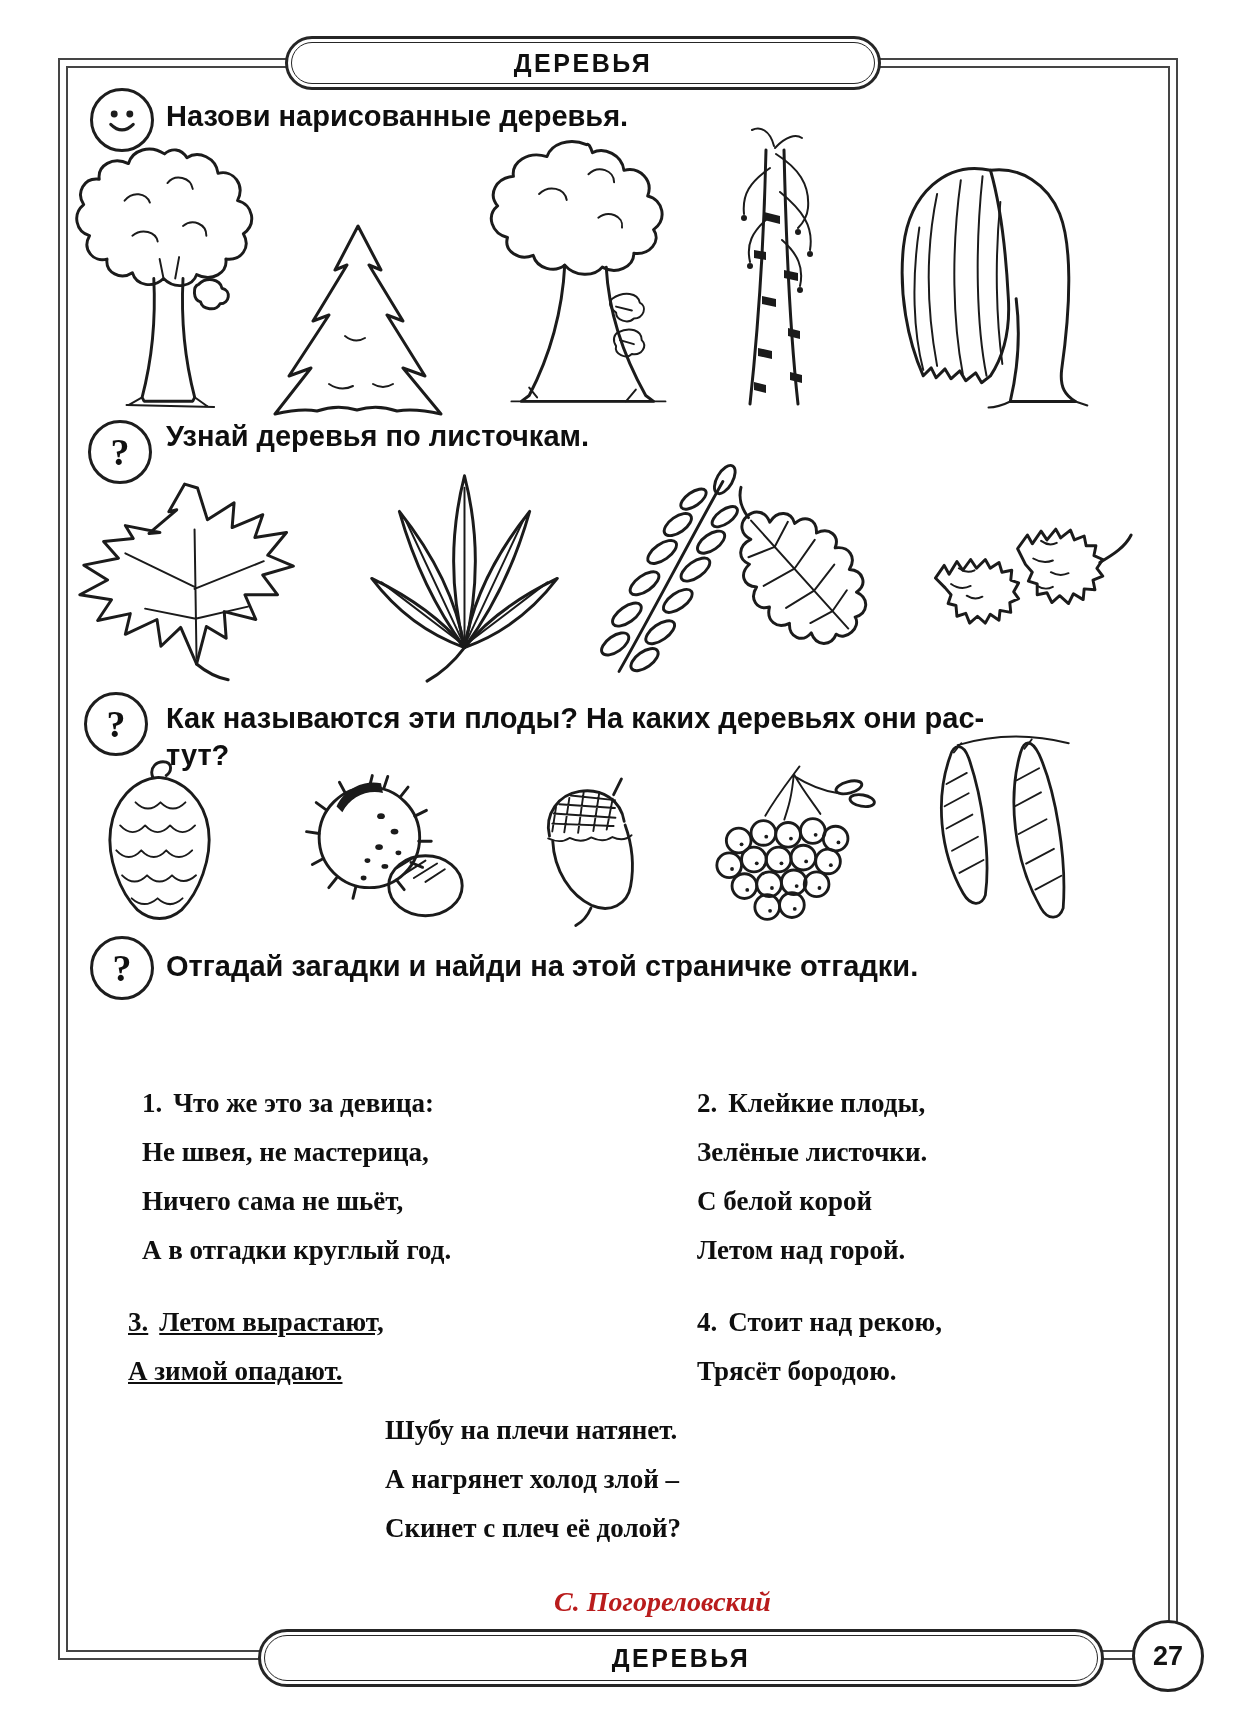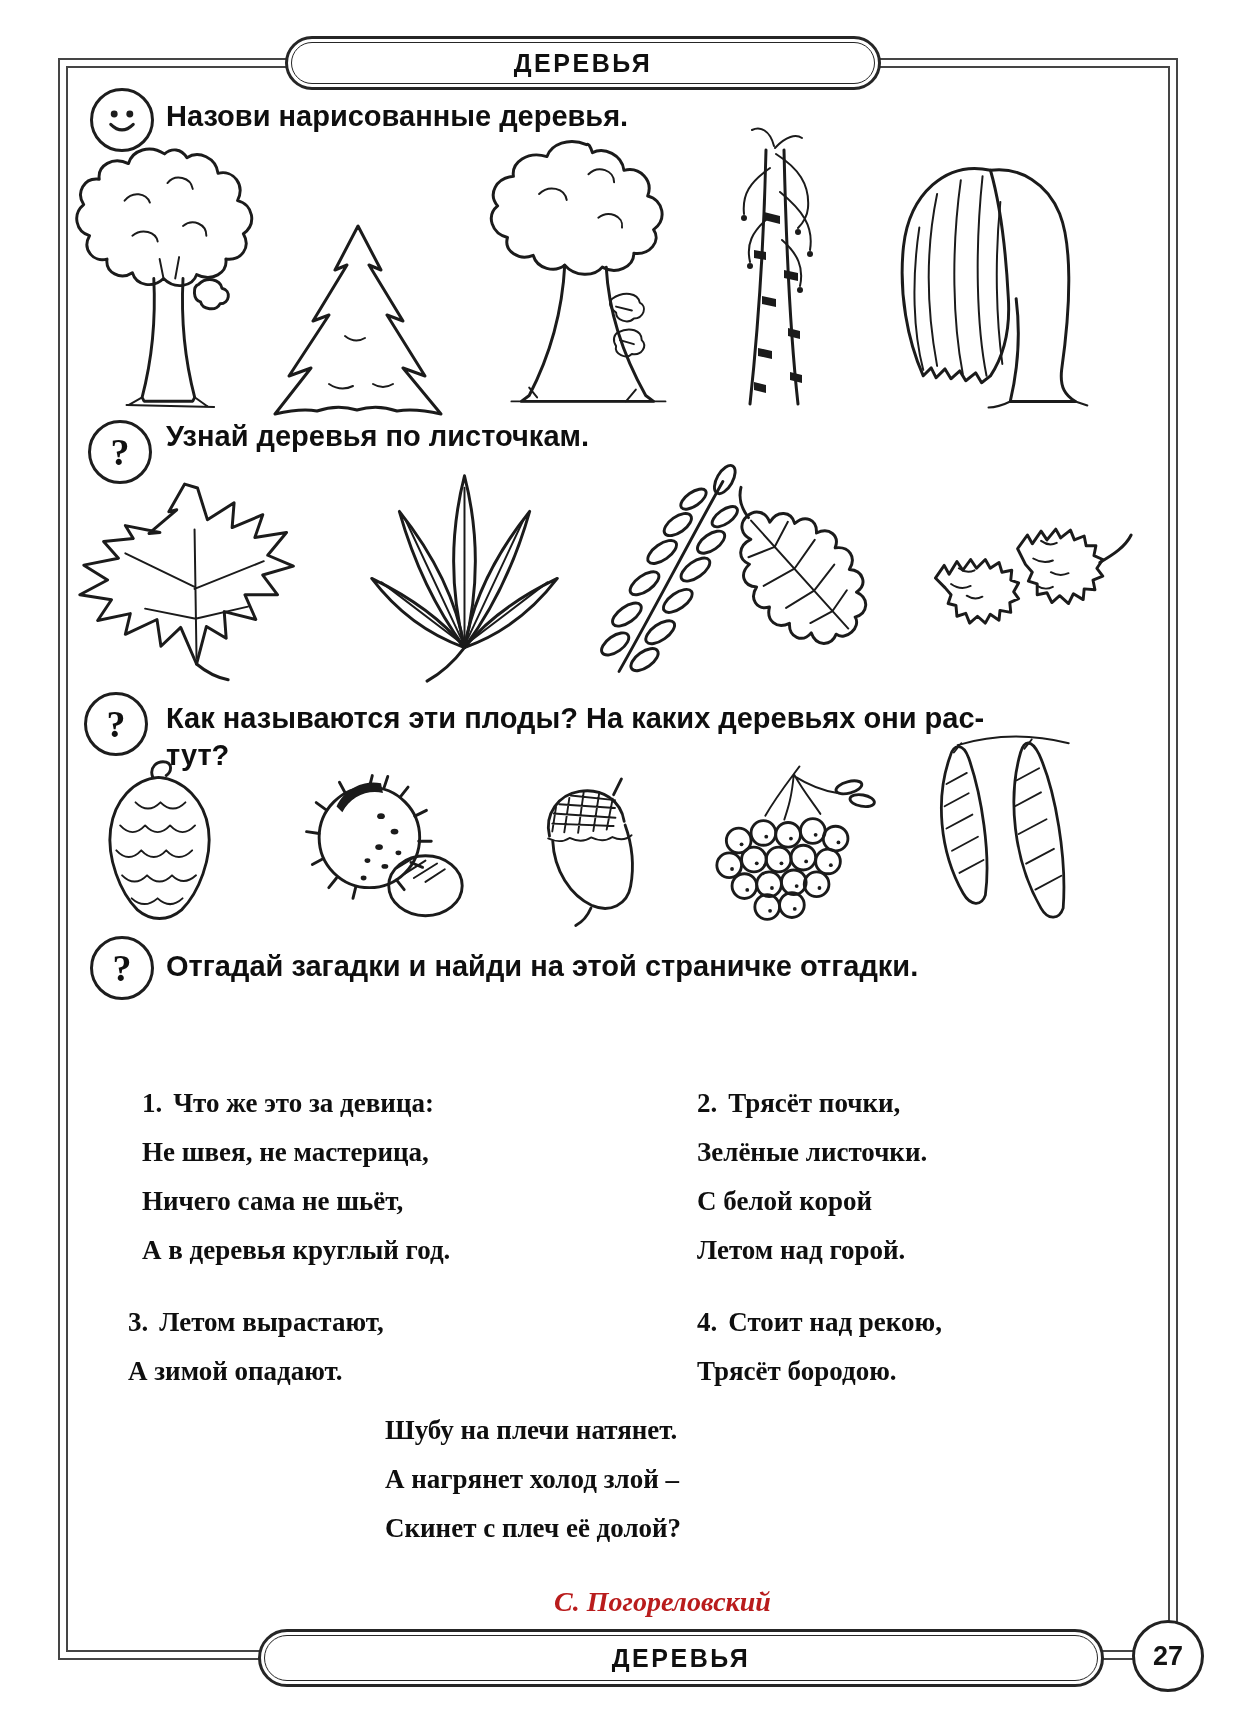--- a/index.html
+++ b/index.html
@@ -251,31 +251,31 @@
 
 <div class="qcircle" style="left:90px;top:936px;">
   <span>?</span>
 </div>
 <div class="heading" style="left:166px;top:948px;">Отгадай загадки и найди на этой страничке отгадки.</div>
 
 <div class="riddle" style="left:142px;top:1079px;">
   <div><span class="rnum">1.</span><span>Что же это за девица:</span></div>
   <div>Не швея, не мастерица,</div>
   <div>Ничего сама не шьёт,</div>
-  <div>А в деревья круглый год.</div>
+  <div>А в отгадки круглый год.</div>
 </div>
 
 <div class="riddle" style="left:697px;top:1079px;">
-  <div><span class="rnum">2.</span><span>Трясёт почки,</span></div>
+  <div><span class="rnum">2.</span><span>Клейкие плоды,</span></div>
   <div>Зелёные листочки.</div>
   <div>С белой корой</div>
   <div>Летом над горой.</div>
 </div>
 
-<div class="riddle" style="left:128px;top:1298px;">
+<div class="riddle" style="left:128px;top:1298px;text-decoration:underline;">
   <div><span class="rnum">3.</span><span>Летом вырастают,</span></div>
   <div>А зимой опадают.</div>
 </div>
 
 <div class="riddle" style="left:697px;top:1298px;">
   <div><span class="rnum">4.</span><span>Стоит над рекою,</span></div>
   <div>Трясёт бородою.</div>
 </div>
 
 <div class="riddle" style="left:385px;top:1406px;">

